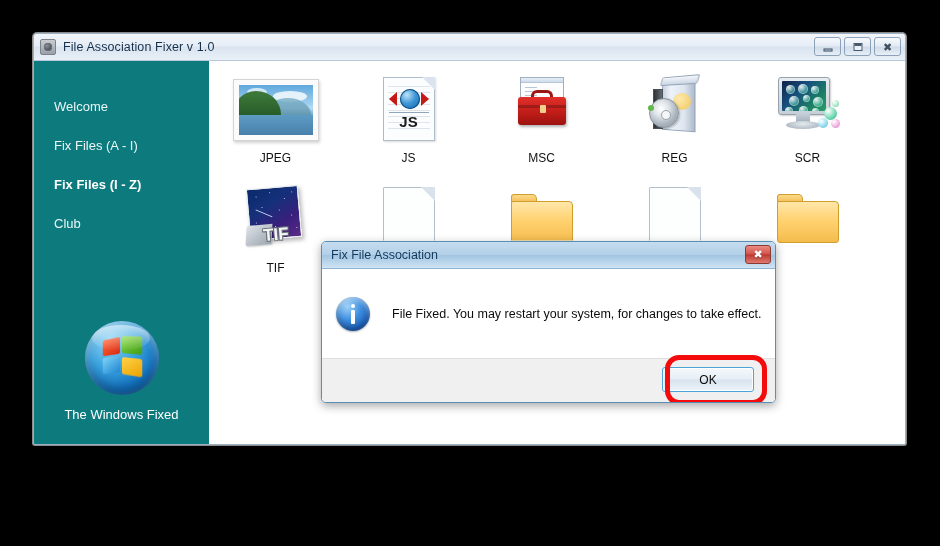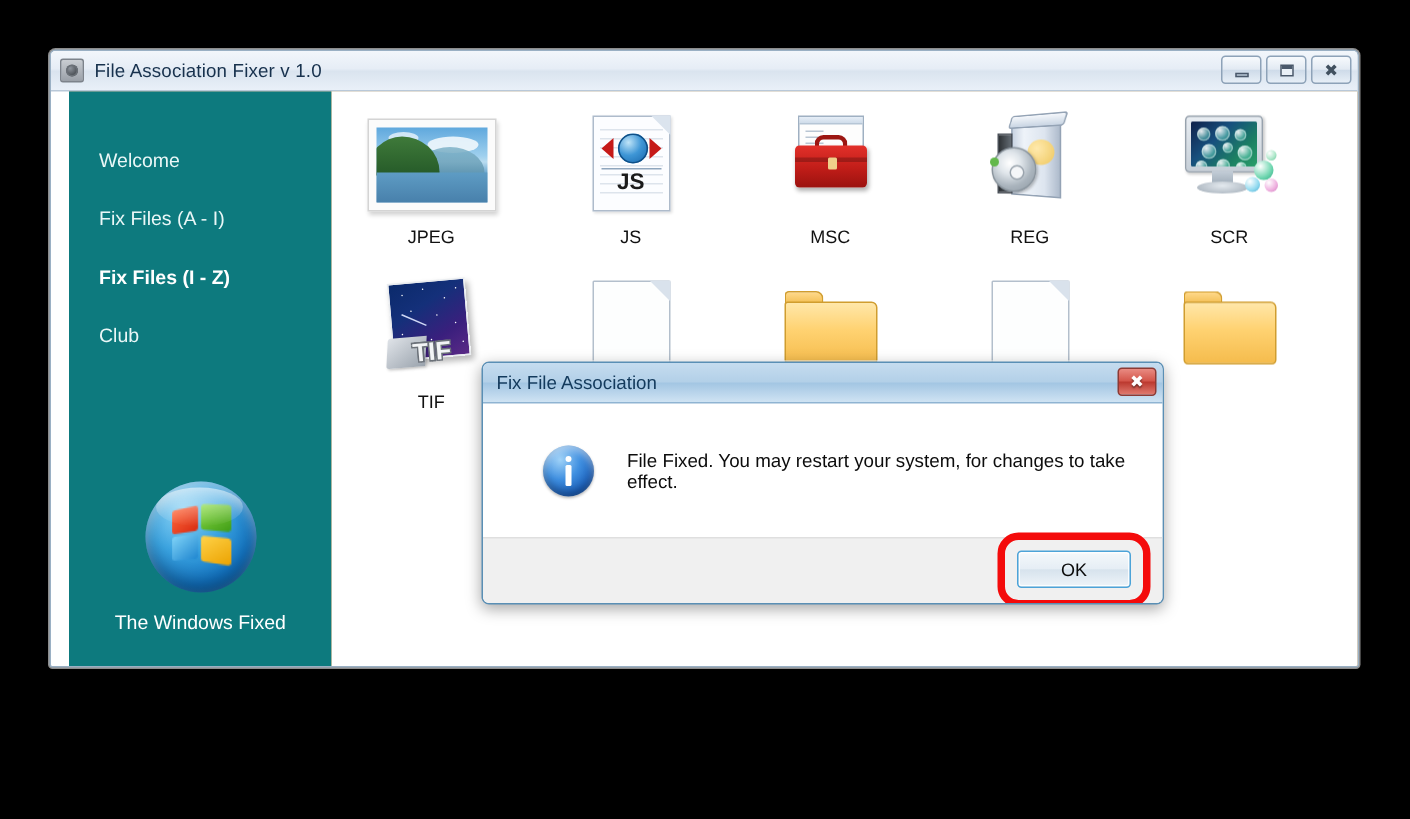--- a/index.html
+++ b/index.html
@@ -68,21 +68,21 @@
     background: linear-gradient(to bottom, #f7fafd 0%, #e2eaf3 48%, #cedbe9 52%, #e7eff7 100%);
     position: relative;
     cursor: default;
   }
   .win-btn .g { position: absolute; left: 50%; top: 50%; transform: translate(-50%,-50%); }
   .gl-min { width: 9px; height: 3px; border: 1px solid #49586b; background: #b9c7d6; margin-top: 3px; }
   .gl-max { width: 9px; height: 8px; border: 1px solid #49586b; background: #e9f0f7; }
   .gl-max::before { content:""; position:absolute; left:0; top:0; width:100%; height:2px; background:#49586b; }
   .gl-close { font-size: 11px; line-height: 11px; color: #40505f; font-family: "DejaVu Sans", sans-serif; font-weight: bold; }
 
-  .app-body { display: flex; height: calc(100% - 27px); background: #a16207; margin-left: 12px; }
+  .app-body { display: flex; height: calc(100% - 27px); background: #5eead4; }
 
   
   .sidebar {
     width: 175px;
     background: #0d7a7e;
     flex: 0 0 auto;
     position: relative;
     padding-top: 26px;
   }
   .nav-item {
@@ -343,21 +343,21 @@
     background: linear-gradient(to bottom, #e98b82 0%, #d4564b 46%, #bc3a30 52%, #e07a6f 100%);
     color: #ffffff; font-size: 11px; font-weight: bold;
     display: flex; align-items: center; justify-content: center;
     font-family: "DejaVu Sans", sans-serif;
     text-shadow: 0 1px 1px rgba(0,0,0,.4);
     cursor: default;
   }
   .dlg-msg-area {
     height: 89px;
     display: flex; align-items: center;
-    padding-left: 40px;
+    padding-left: 14px;
     background: #ffffff;
   }
   .info-icon {
     width: 34px; height: 34px; border-radius: 50%;
     background: radial-gradient(circle at 34% 28%, #9fd2f8 0%, #3f8fe0 40%, #1b5fba 72%, #0f3f88 100%);
     box-shadow: inset 0 -3px 6px rgba(0,0,0,.28), inset 0 3px 5px rgba(255,255,255,.5), 0 1px 2px rgba(0,0,0,.3);
     position: relative; flex: 0 0 auto;
     margin-right: 22px;
   }
   .info-icon::before {
@@ -369,21 +369,21 @@
   .dlg-msg { font-size: 12.5px; color: #0c0c0c; }
   .dlg-footer {
     height: 44px;
     background: #f0f0f0;
     border-top: 1px solid #dfdfdf;
     position: relative;
   }
   .ok-btn {
     position: absolute;
     right: 21px; top: 8px;
-    width: 76px; height: 25px;
+    width: 92px; height: 25px;
     border: 1px solid #4ca3d8;
     border-radius: 3px;
     background: linear-gradient(to bottom, #f4f8fb 0%, #e6eef5 48%, #d7e3ed 52%, #eef4f9 100%);
     font-size: 12px; color: #0a0a0a;
     display: flex; align-items: center; justify-content: center;
     box-shadow: inset 0 0 0 1px rgba(255,255,255,.85);
     cursor: default;
     font-family: "Liberation Sans", sans-serif;
   }
   .ok-highlight {

